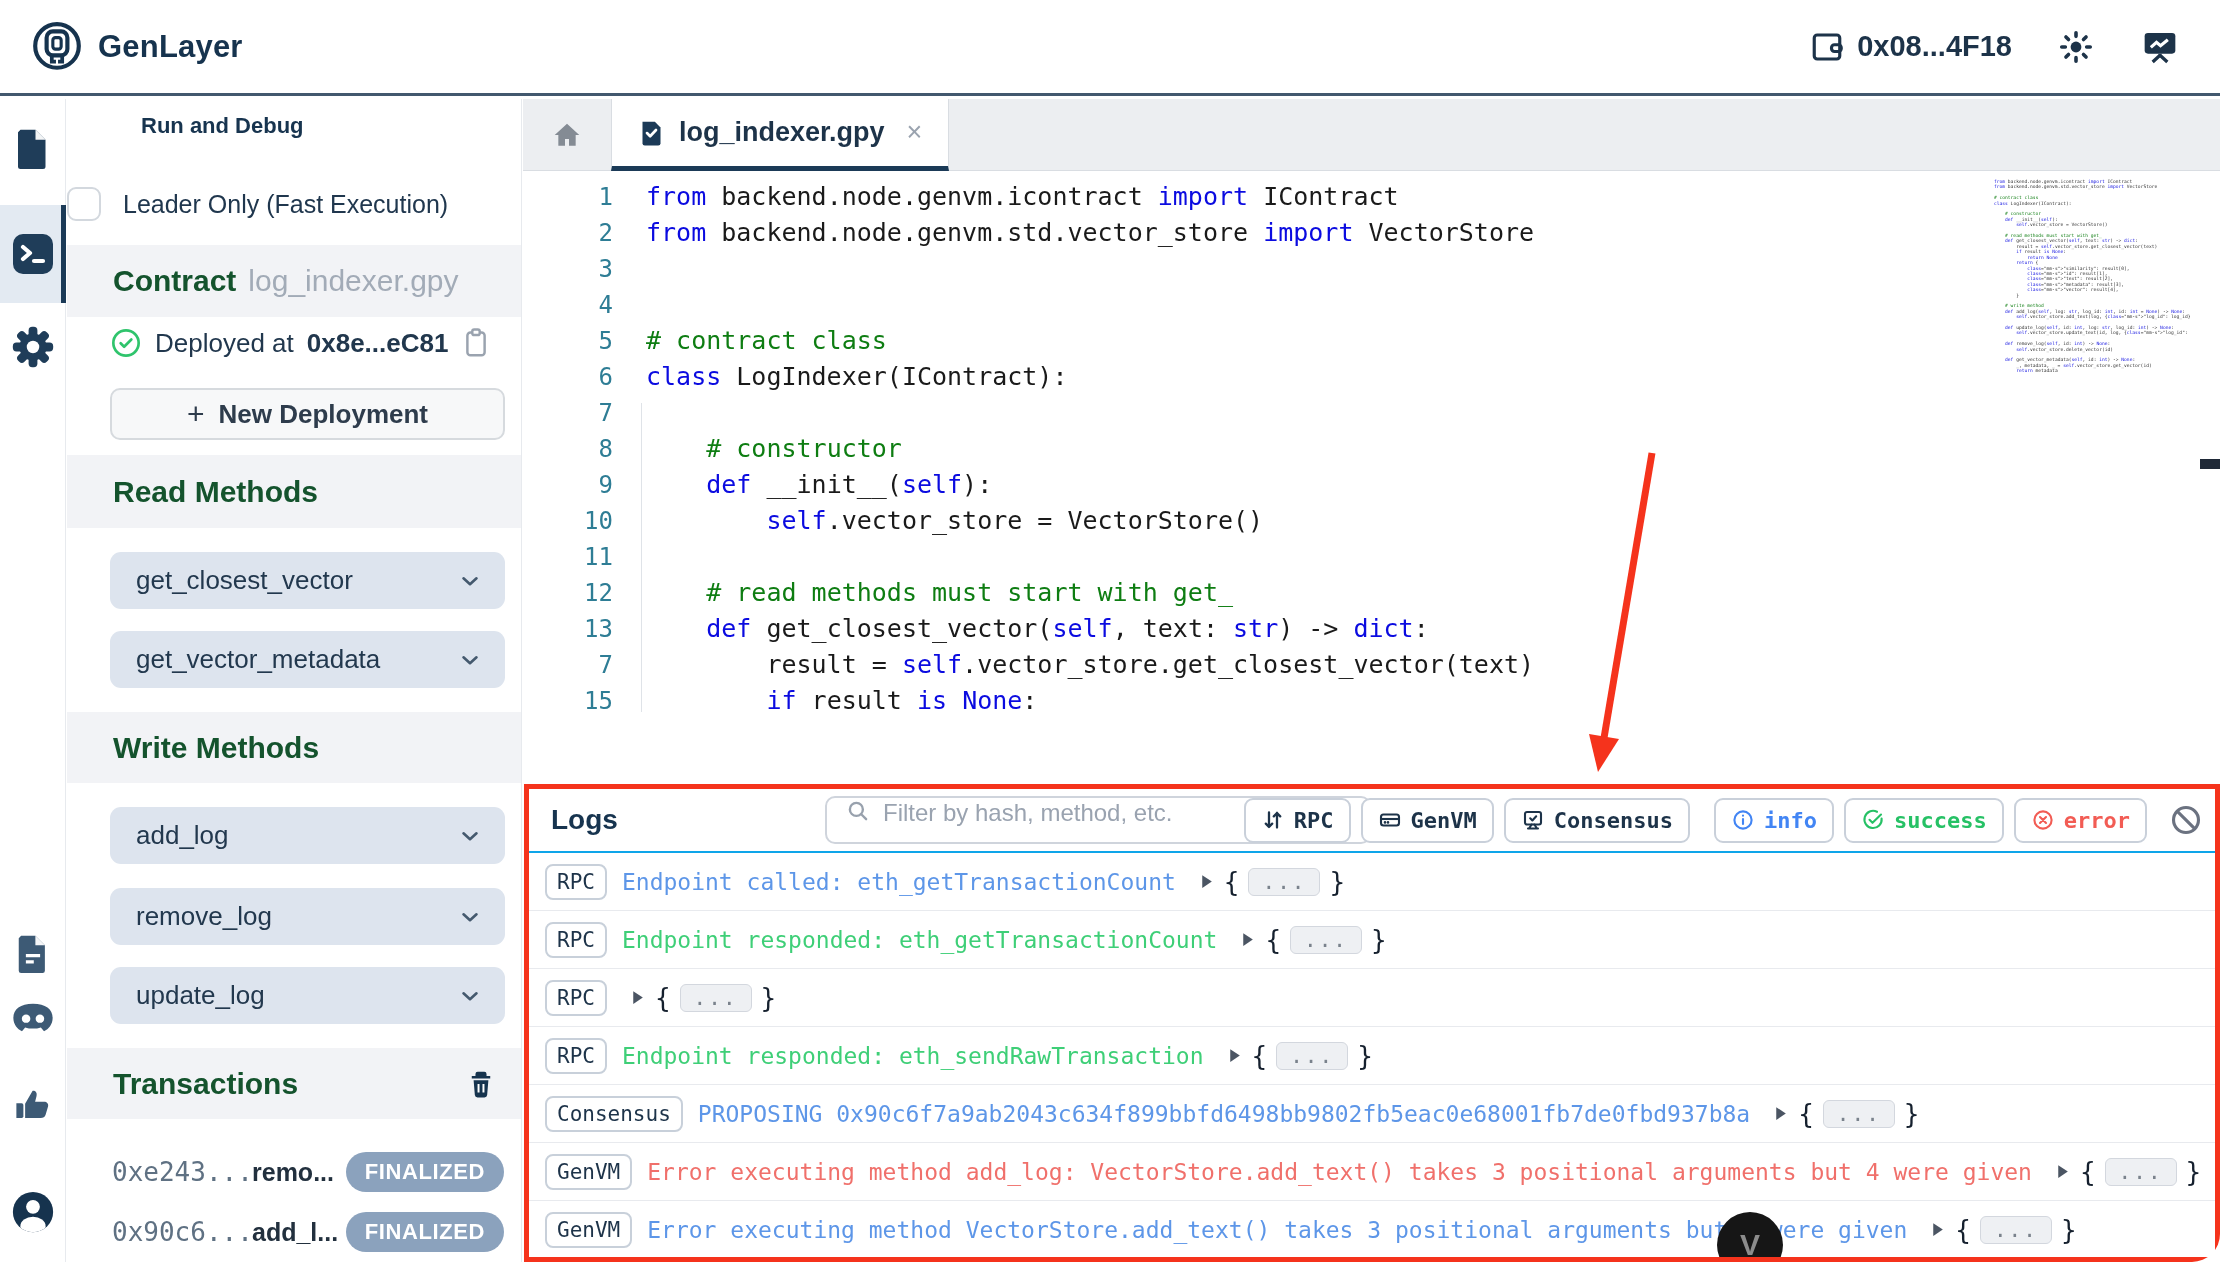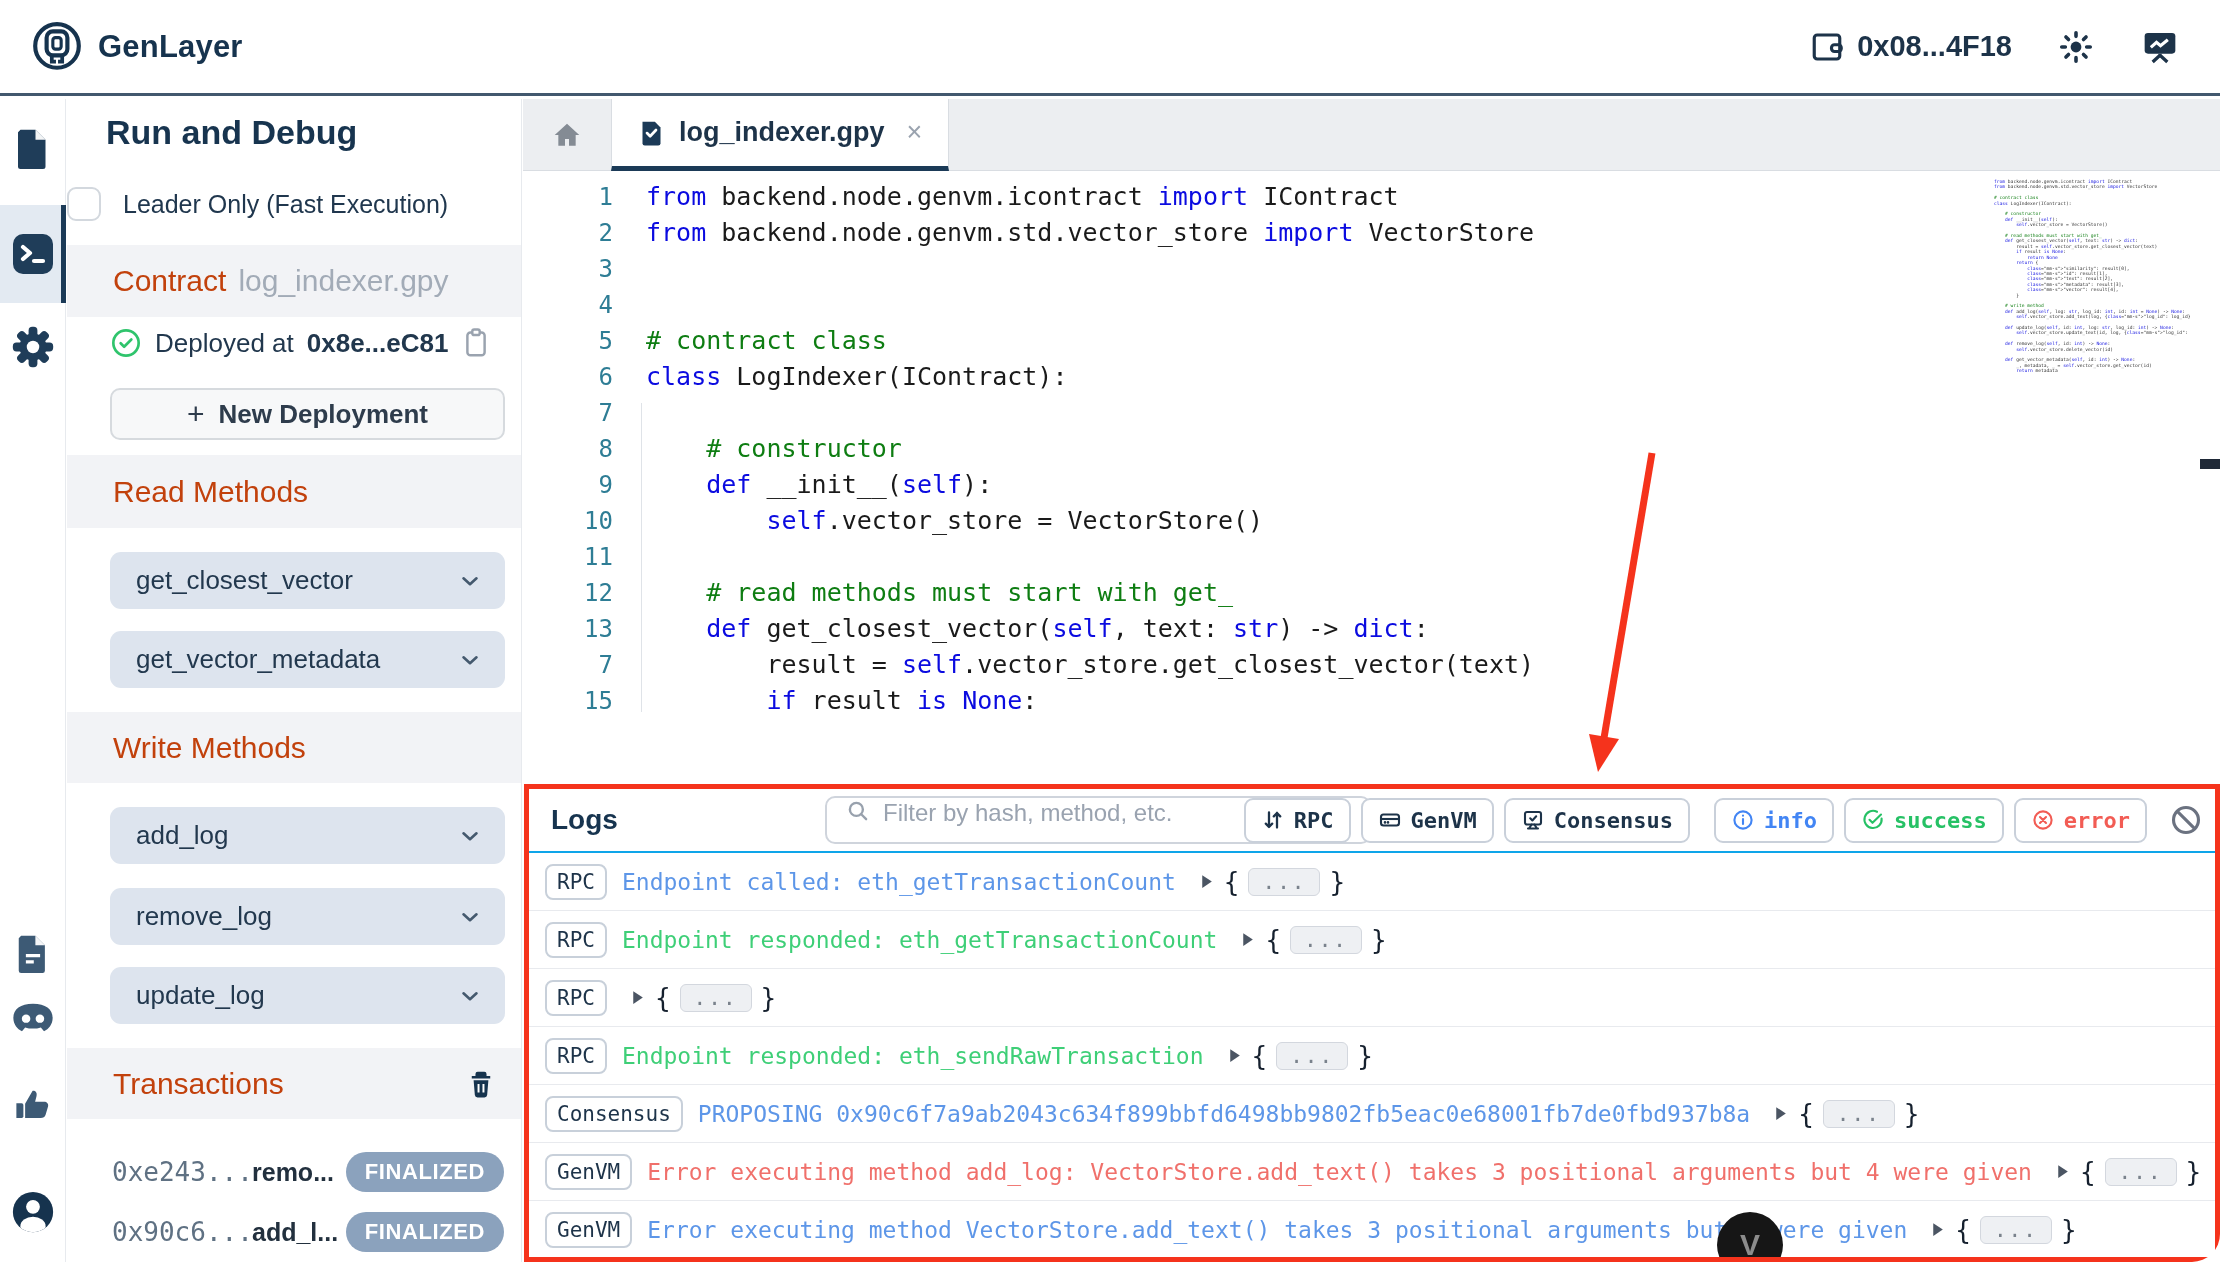--- a/index.html
+++ b/index.html
@@ -19,26 +19,26 @@
   #rail{position:absolute;left:0;top:99px;width:66px;height:1163px;background:#fff;
     border-right:1px solid #e7eaee;box-sizing:border-box;}
   .rail-btn{position:absolute;left:0;width:66px;display:flex;justify-content:center;align-items:center;}
   .rail-active{position:absolute;left:0;top:106px;width:66px;height:98px;background:#e3eaf2;}
   .rail-active .bar{position:absolute;right:0;top:0;width:5px;height:98px;background:#1b3a57;}
 
   
   #side-panel{position:absolute;left:67px;top:99px;width:455px;height:1163px;background:#fff;
     border-right:1px solid #e7eaee;box-sizing:border-box;overflow:hidden;}
   .sp-abs{position:absolute;left:0;width:455px;box-sizing:border-box;}
-  .rd-title{top:14px;padding-left:39px;font-size:34px;font-weight:600;color:#17344f;}
+  .rd-title{top:14px;padding-left:74px;font-size:22px;font-weight:600;color:#17344f;}
   .leader-row{top:88px;display:flex;align-items:center;gap:22px;}
   .checkbox{width:34px;height:34px;border:2px solid #d3d8de;border-radius:9px;background:#fff;box-sizing:border-box;}
   .leader-label{font-size:25px;color:#20374e;}
   .band{background:#f2f3f6;display:flex;align-items:center;padding-left:46px;}
-  .band-title{font-size:30px;font-weight:400;color:#c2410c;}
+  .band-title{font-size:30px;font-weight:700;color:#14532d;}
   .contract-band{top:146px;height:72px;}
   .contract-file{color:#a2abb7;font-weight:400;margin-left:12px;font-size:30px;}
   .deployed-row{top:228px;padding-left:43px;display:flex;align-items:center;gap:13px;font-size:26px;color:#21374d;}
   .deployed-addr{font-weight:700;}
   .new-dep-btn{top:289px;left:43px !important;width:395px;height:52px;border:2px solid #d6dade;border-radius:10px;
     background:#f7f8f9;display:flex;align-items:center;justify-content:center;gap:14px;
     font-size:26px;font-weight:600;color:#2e3c4c;cursor:pointer;}
   .read-band{top:356px;height:73px;}
   .write-band{top:613px;height:71px;}
   .tx-band{top:949px;height:71px;justify-content:space-between;padding-right:26px;}

